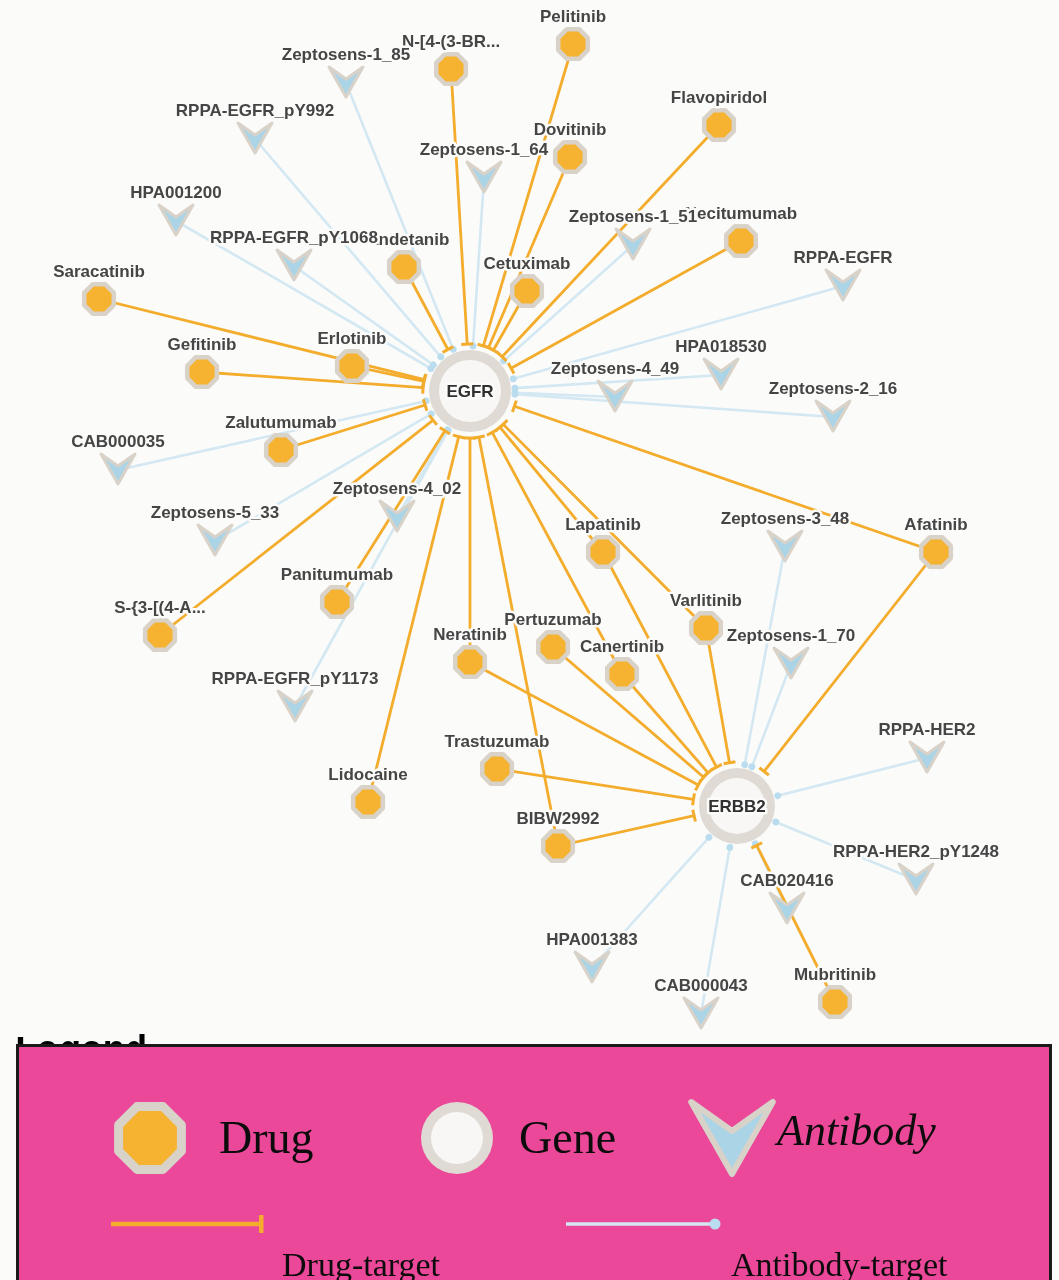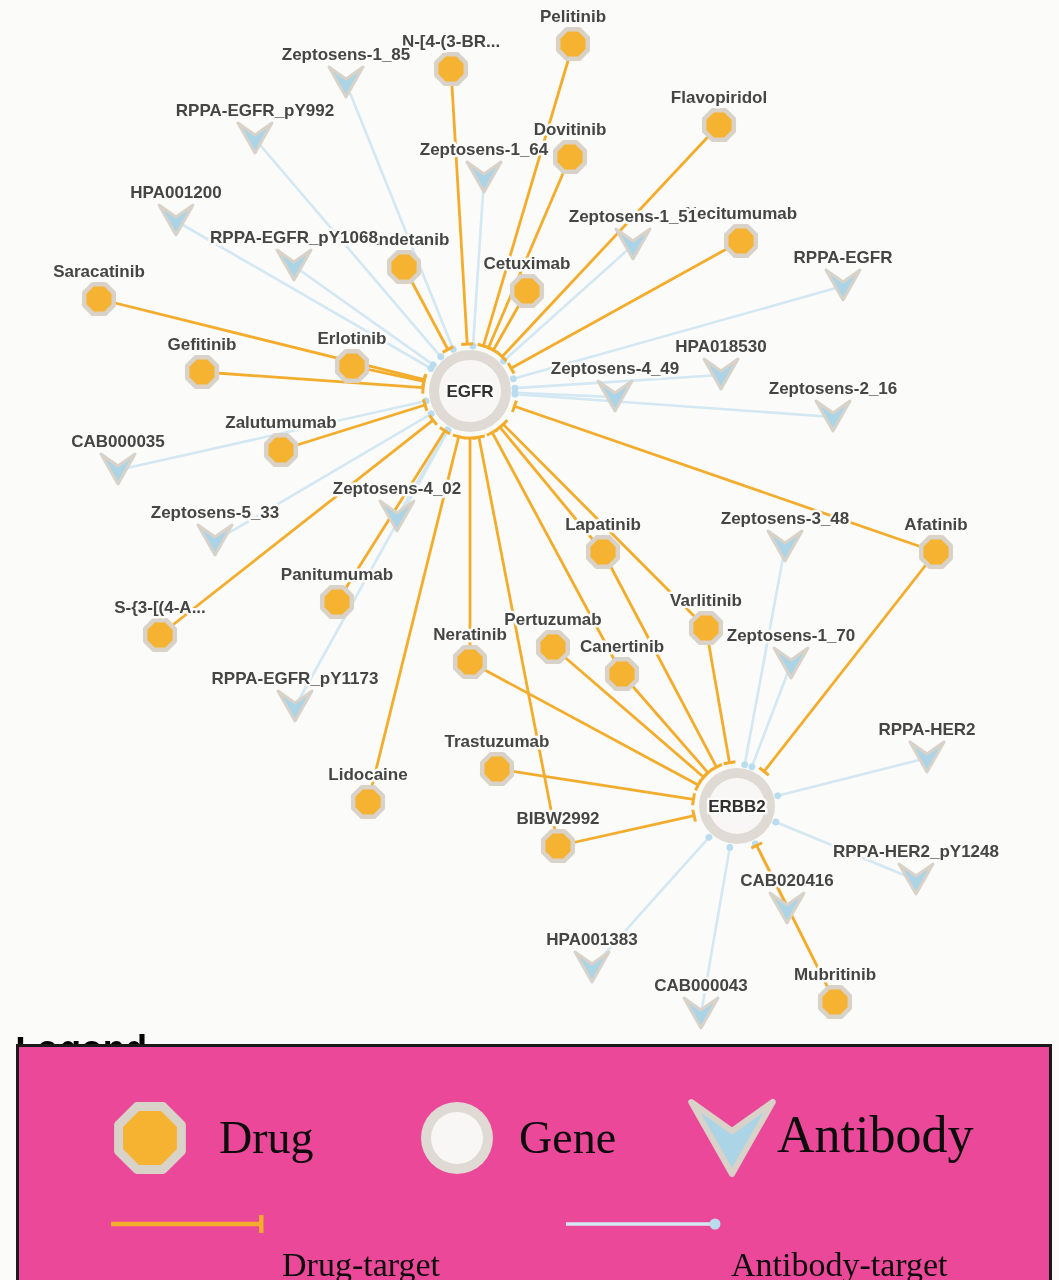--- a/index.html
+++ b/index.html
@@ -296,21 +296,21 @@
 
     <svg class="abs" style="left:392px; top:45px;" width="92" height="92">
       <circle cx="46" cy="46" r="36" fill="#DFDAD3"></circle>
       <circle cx="46" cy="46" r="26" fill="#F8F7F5"></circle>
     </svg>
     <span class="abs big-label" style="left:500px; top:68px;text-align:right;">Gene</span>
 
     <svg class="abs" style="left:663px; top:48px;" width="100" height="88">
       <path class="shape-outline" stroke-width="6" stroke-linejoin="round" d="M 9.2,7 L 50,36 L 90.8,7 L 50,79 Z" fill="#ABD4E6"></path>
     </svg>
-    <span class="abs big-label" style="left:758px; top:62px; font-size:52px;">Antibody</span>
+    <span class="abs big-label" style="left:758px; top:62px; font-size:44px;font-style:italic;">Antibody</span>
 
     <svg class="abs" style="left:90px; top:166px;" width="170" height="22">
       <line x1="2" y1="11" x2="150" y2="11" stroke-width="4.5" stroke="#F3AC2B"></line>
       <rect x="150" y="2" width="4.5" height="18" fill="#F3AC2B"></rect>
     </svg>
     <span class="abs mid-label" style="left:263px; top:161px;">Drug-target</span>
 
     <svg class="abs" style="left:545px; top:166px;" width="170" height="22">
       <line x1="2" y1="11" x2="146" y2="11" stroke-width="3.5" stroke="#D3E8F2"></line>
       <circle cx="151" cy="11" r="5.5" fill="#B9DCEE"></circle>

